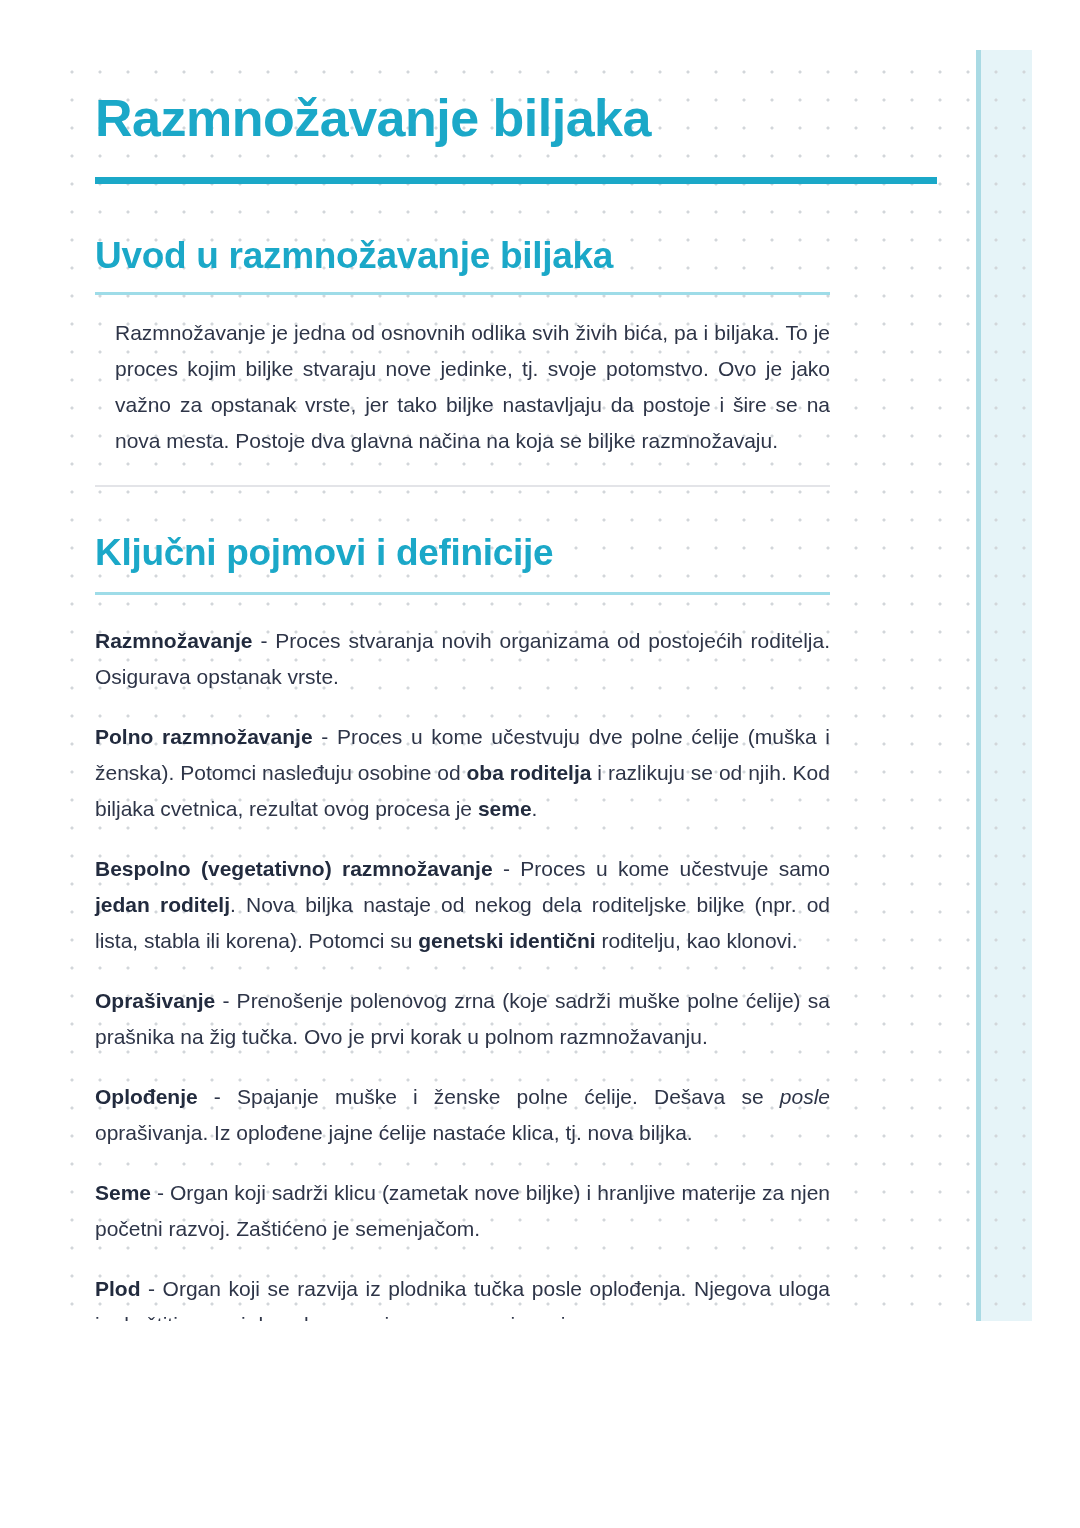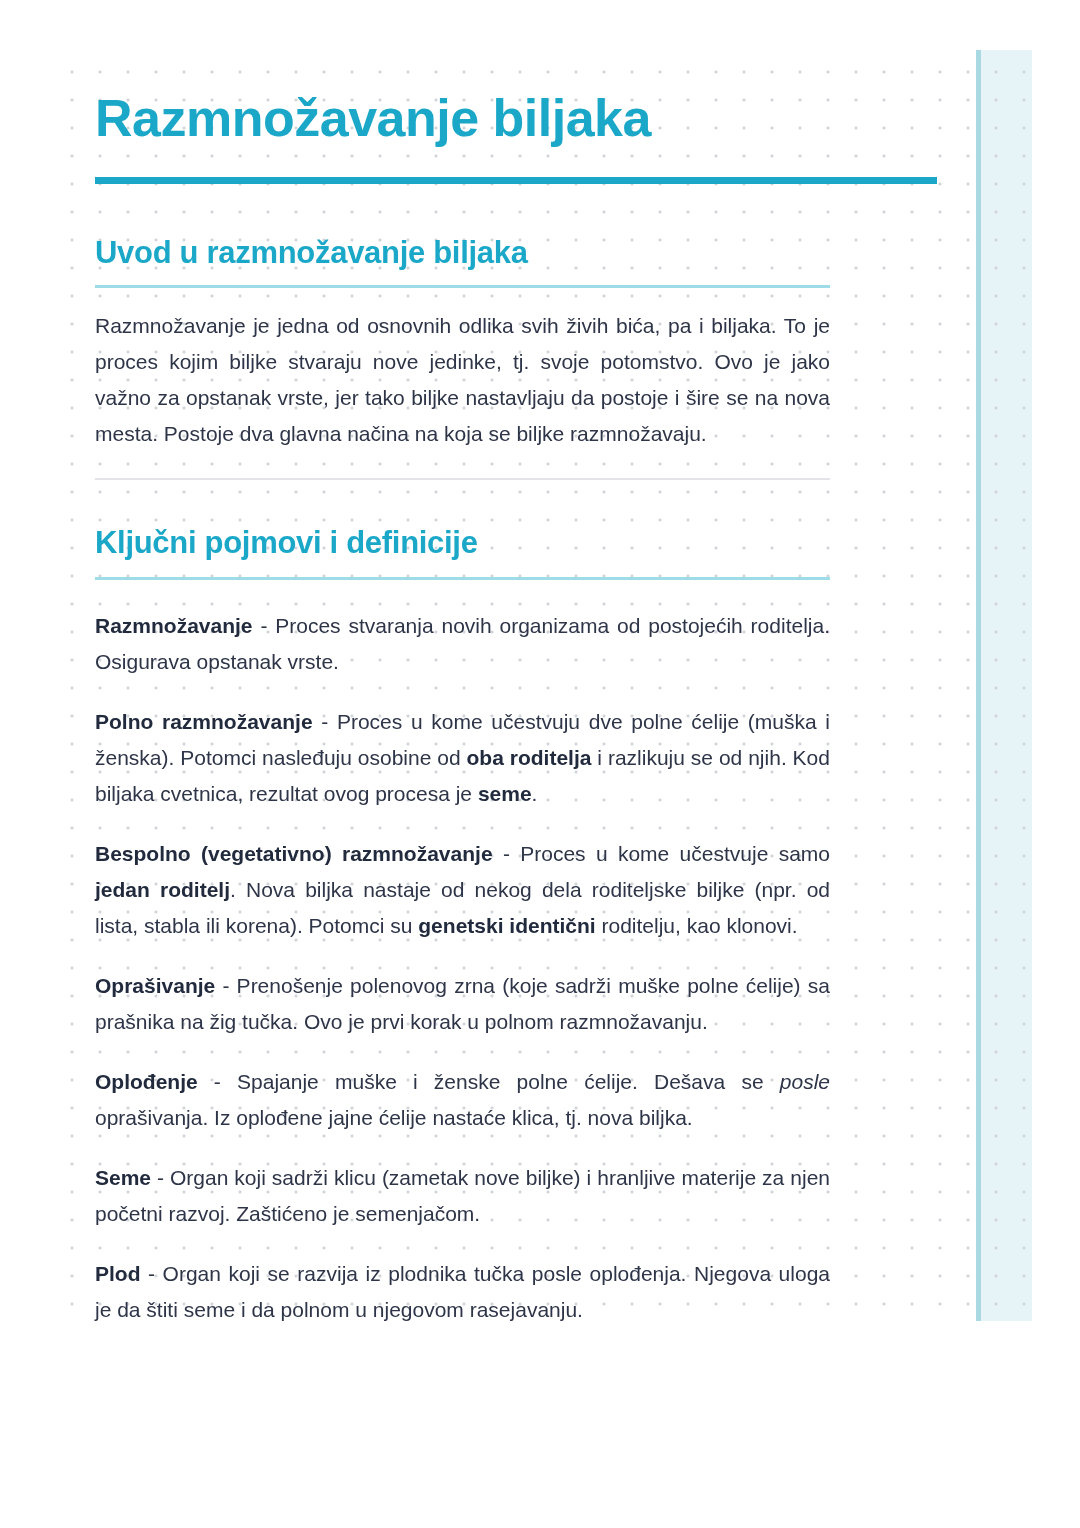--- a/index.html
+++ b/index.html
@@ -48,21 +48,21 @@
     letter-spacing: -0.5px;
     color: #1ba8c8;
   }
   .title-rule {
     margin-top: 26px;
     width: 842px;
     height: 7px;
     background: #1ba8c8;
   }
   h2 {
-    font-size: 31px;
+    font-size: 37px;
     line-height: 1.2;
     font-weight: 800;
     letter-spacing: -0.3px;
     color: #1ba8c8;
   }
   .h2-rule {
     margin-top: 14px;
     width: 735px;
     height: 3px;
     background: #9edce8;
@@ -70,21 +70,21 @@
   .sec-intro h2 { margin-top: 50px; }
   .sec-intro .h2-rule { margin-top: 14px; }
   .body-text {
     font-size: 21px;
     line-height: 36px;
     color: #2e3548;
     text-align: justify;
   }
   .body-text b { font-weight: 700; color: #222b3e; }
   .body-text i { font-style: italic; }
-  .sec-intro p { margin-top: 20px; }
+  .sec-intro p { margin-top: 20px; margin-left: 20px; }
   .divider {
     margin-top: 26px;
     width: 735px;
     height: 2px;
     background: #e3e4e8;
   }
   .sec-terms h2 { margin-top: 44px; }
   .sec-terms .h2-rule { margin-top: 16px; }
   .sec-terms .def { margin-top: 28px; margin-bottom: 24px; }
   .sec-terms .def ~ .def { margin-top: 0; }

